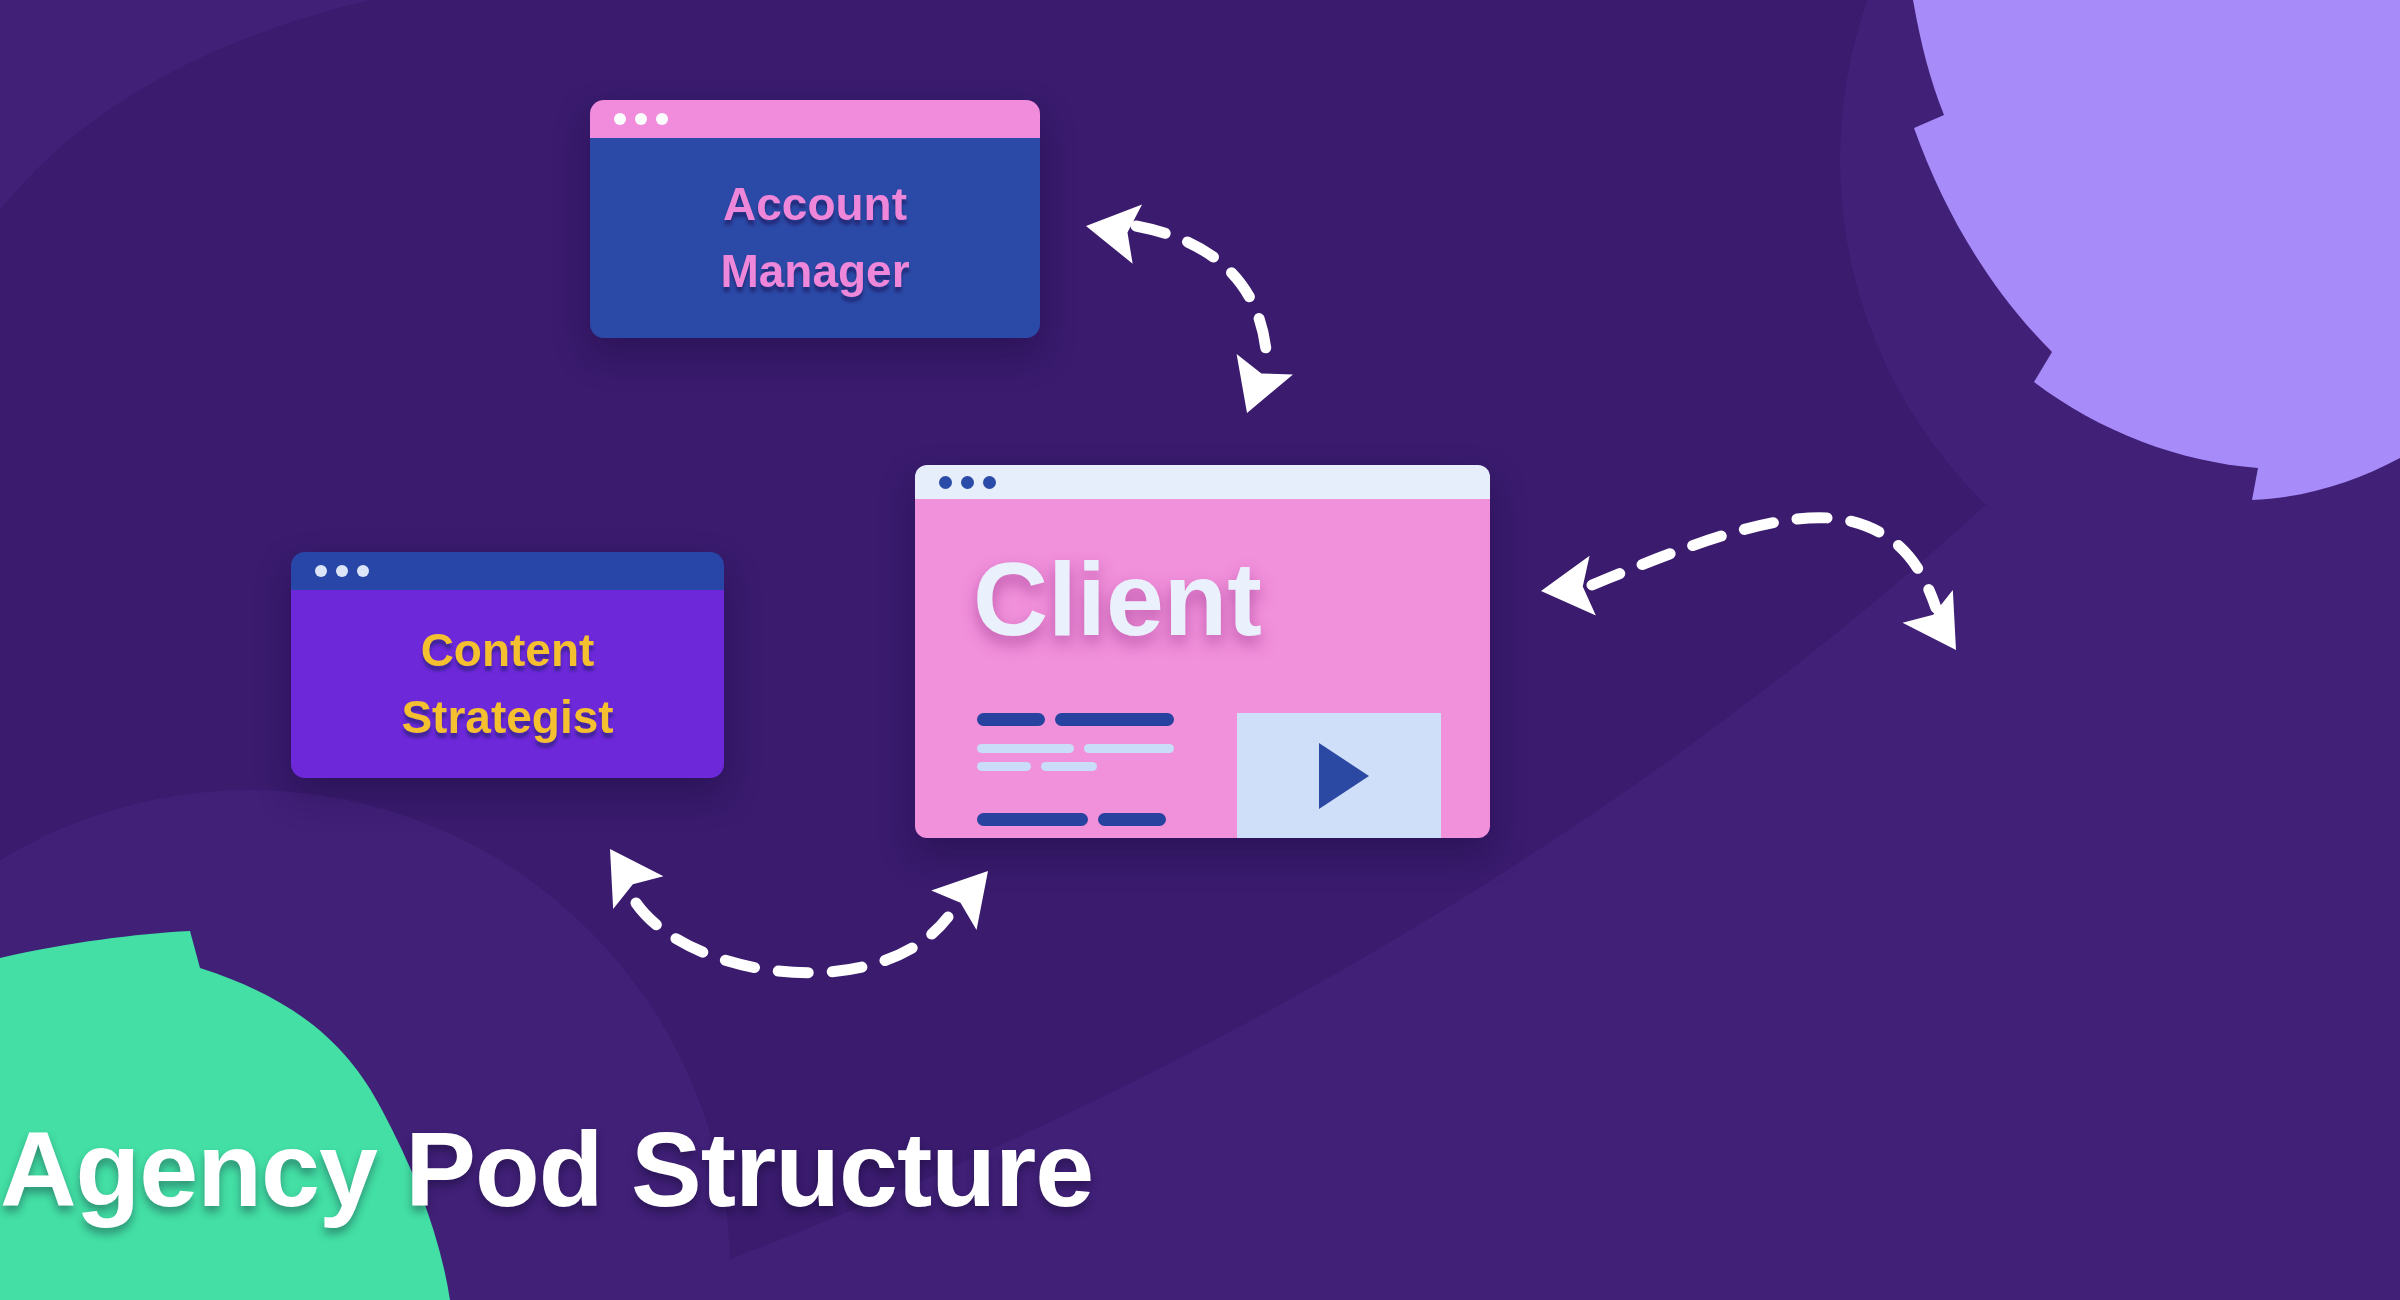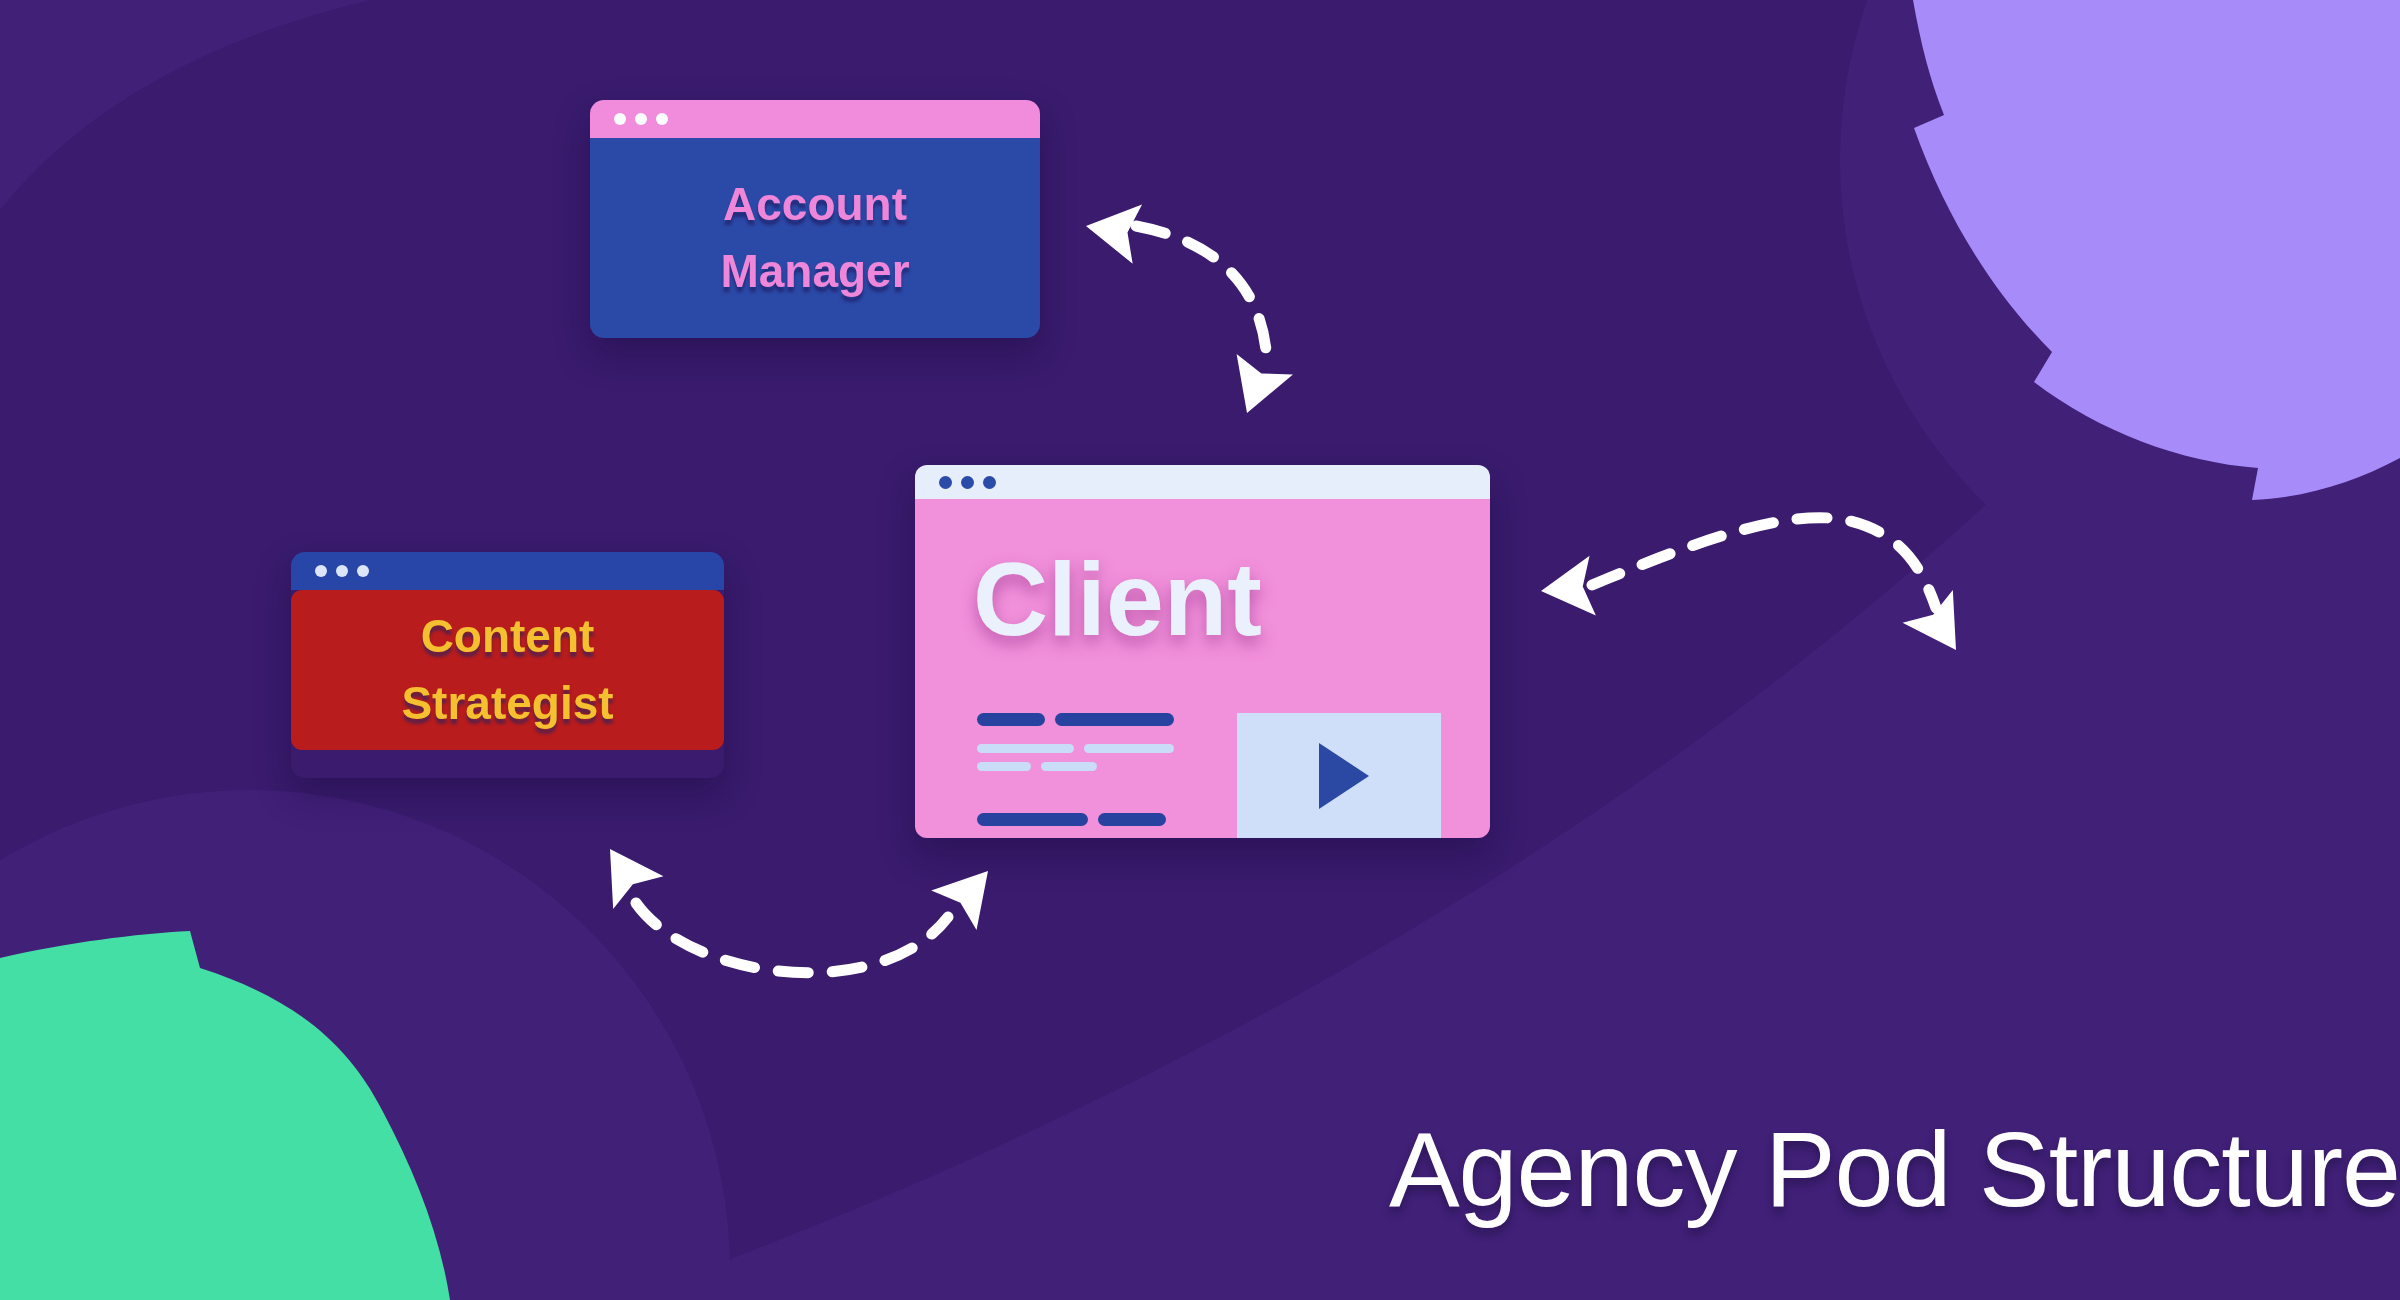--- a/index.html
+++ b/index.html
@@ -32,21 +32,21 @@
   .card-am .card-body{height:200px;background:#2b49a6;}
   .card-am .label{
     width:300px;font-size:46px;color:#ee86d9;
     text-shadow:0 5px 3px rgba(30,25,95,.6);
   }
 
   
   .card-cs{left:291px;top:552px;width:433px;height:226px;}
   .card-cs .card-header{height:38px;background:#2746a8;}
   .card-cs .dot{background:#dce6f8;}
-  .card-cs .card-body{height:160px;background:#b91c1c;border-radius:11px;}
+  .card-cs .card-body{height:188px;background:#6d28d9;}
   .card-cs .label{
     width:310px;font-size:46px;color:#f4c02f;
     text-shadow:0 5px 3px rgba(26,35,102,.55);
   }
 
   
   .card-seo{left:1659px;top:695px;width:430px;height:228px;}
   .card-seo .card-header{height:38px;background:#5c8ce2;}
   .card-seo .dot{background:#ffffff;}
   .card-seo .card-body{height:190px;background:#e0eafb;}
@@ -79,23 +79,23 @@
   }
   .play{
     width:0;height:0;margin-left:10px;
     border-left:50px solid #2b48a3;
     border-top:33px solid transparent;
     border-bottom:33px solid transparent;
   }
 
   
   .diagram-title{
-    position:absolute;left:0;right:0;top:1116px;text-align:right;
-    font-size:106px;font-weight:normal;color:#ffffff;letter-spacing:-1px;
-    text-shadow:0 6px 8px rgba(10,5,30,.35);line-height:1;padding-left:28px;
+    position:absolute;left:0;right:0;top:1116px;text-align:left;
+    font-size:106px;font-weight:bold;color:#ffffff;letter-spacing:-1px;
+    text-shadow:0 6px 8px rgba(10,5,30,.35);line-height:1;
   }
 </style>
 </head>
 <body>
 
 <div class="stage">
 
   <svg class="bg-svg" viewBox="0 0 2400 1300">
 
     <path d="M 0 0 L 370 0 Q 120 60 0 210 Z" fill="#412078"></path>

